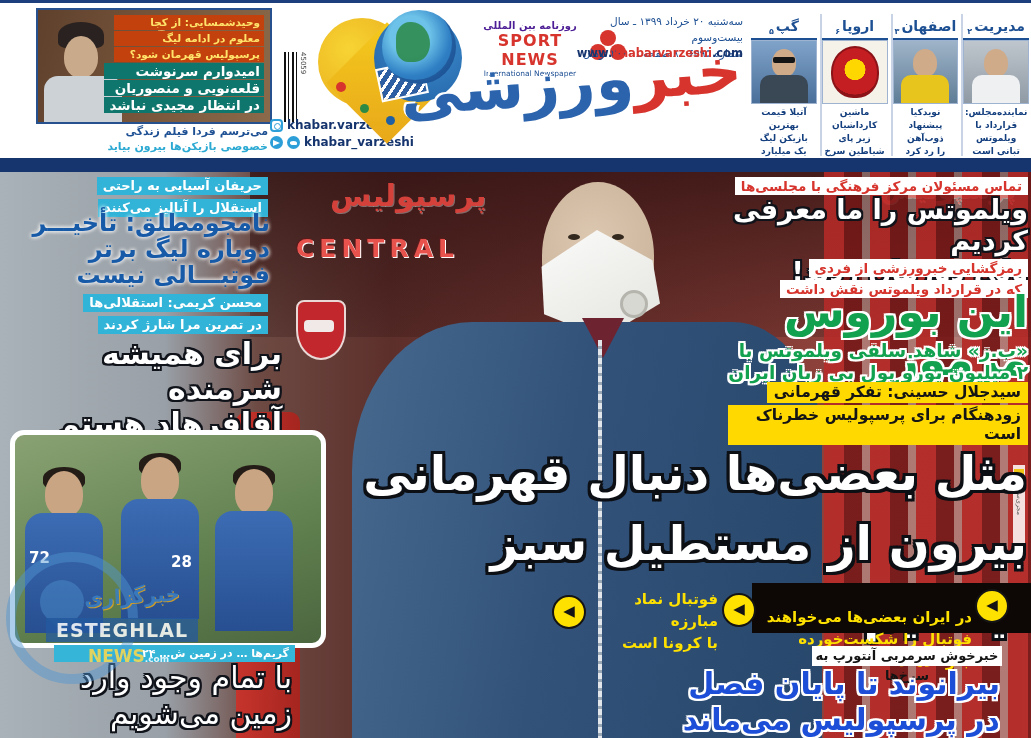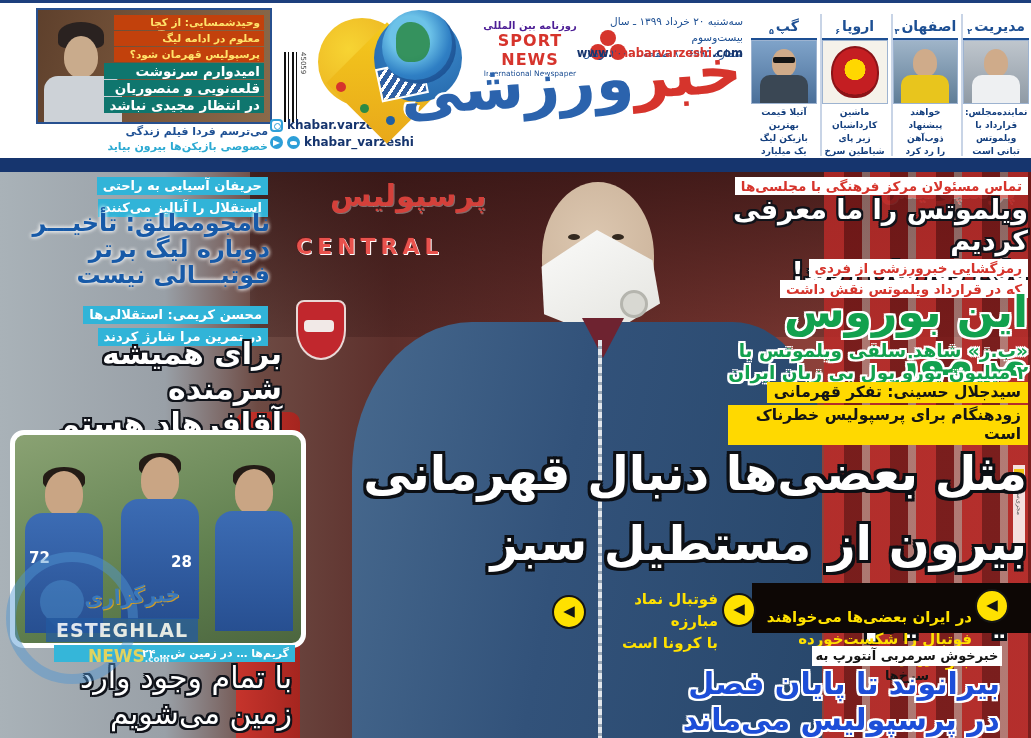--- a/index.html
+++ b/index.html
@@ -89,21 +89,21 @@
      background:radial-gradient(circle at 50% 45%,#ffd700 0 30%,#c41e22 31% 72%,#8c1418 73%);border:2px solid #8c1418;}
 
   
   #photo{left:0;top:172px;width:1031px;height:566px;
      background:linear-gradient(90deg,#a9b2b8 0%,#99a0a7 16%,#6d4a43 25%,#5d2f2b 38%,#6e3430 52%,#7e3a34 66%,#8d413a 80%,#9a4741 100%);}
   #sign-band{left:250px;top:0;width:781px;height:165px;background:linear-gradient(180deg,rgba(46,16,16,.75),rgba(46,16,16,.25));}
   .sign-fa{color:#d4403a;font-weight:bold;text-shadow:1px 1px 0 rgba(255,255,255,.35);}
   #sign-fa-left{left:330px;top:6px;font-size:30px;}
   #sign-fa-right{left:880px;top:2px;font-size:26px;}
   .sign-en{color:#e8524d;font-weight:bold;letter-spacing:5px;text-shadow:1px 1px 0 #fff,-1px -1px 0 #5a1b1b;}
-  #sign-en-left{left:296px;top:62px;font-size:22px;}
+  #sign-en-left{left:296px;top:62px;font-size:25px;}
   #sign-en-right{left:884px;top:84px;font-size:21px;}
   #crest{left:296px;top:128px;width:46px;height:56px;border-radius:8px 8px 50% 50%;background:#c1272d;border:2px solid #e9d8d6;}
   #crest::after{content:"";position:absolute;left:6px;top:18px;width:30px;height:12px;background:#f1e9e7;border-radius:4px;}
   #crowd{left:824px;top:0;width:207px;height:566px;opacity:.92;
      background:repeating-linear-gradient(90deg,rgba(186,42,40,.9) 0 20px,rgba(116,22,22,.9) 20px 38px,rgba(214,196,190,.45) 38px 46px);}
   #railing{left:236px;top:240px;width:64px;height:326px;background:linear-gradient(90deg,#c6342c,#a5251f);border-radius:10px 10px 0 0;}
   
   #man-head{left:542px;top:10px;width:112px;height:148px;border-radius:50% 50% 46% 46%;
      background:radial-gradient(circle at 45% 38%,#dcc7b0,#c6ad94);}
   .eye{position:absolute;top:52px;width:12px;height:6px;border-radius:50%;background:#33291f;}
@@ -121,21 +121,21 @@
   #credit{left:1013px;top:293px;width:12px;height:86px;background:rgba(255,255,255,.85);}
   #credit .sq{position:absolute;left:1px;top:4px;width:10px;height:10px;background:#f2c713;}
   #credit .txt{position:absolute;left:2px;top:18px;writing-mode:vertical-rl;font-size:6.5px;color:#666;}
 
   
   .cyan-tags span{display:inline-block;background:#31b4d8;color:#fff;font-weight:bold;font-size:13px;
      padding:1px 6px;margin-bottom:2px;line-height:16px;}
   #lc-k1{right:763px;top:175px;width:200px;}
   #lc-headline{right:761px;top:210px;width:256px;color:#175aa8;font-size:24px;font-weight:bold;line-height:26px;
      text-shadow:0 0 4px rgba(255,255,255,.9),0 0 4px rgba(255,255,255,.9);}
-  #lc-k2{right:763px;top:304px;width:210px;}
+  #lc-k2{right:763px;top:292px;width:210px;}
   #lc-headline2{right:749px;top:336px;width:276px;color:#fff;font-size:30px;font-weight:bold;line-height:35px;}
   .outline-dark{text-shadow:2px 2px 0 #10131a,-2px -2px 0 #10131a,2px -2px 0 #10131a,-2px 2px 0 #10131a,0 2px 0 #10131a,2px 0 0 #10131a,0 -2px 0 #10131a,-2px 0 0 #10131a;}
   .outline-dark3{text-shadow:3px 3px 0 #0c0f14,-3px -3px 0 #0c0f14,3px -3px 0 #0c0f14,-3px 3px 0 #0c0f14,0 3px 0 #0c0f14,3px 0 0 #0c0f14,0 -3px 0 #0c0f14,-3px 0 0 #0c0f14;}
   .outline-white{text-shadow:2px 2px 0 #fff,-2px -2px 0 #fff,2px -2px 0 #fff,-2px 2px 0 #fff,0 2px 0 #fff,2px 0 0 #fff,0 -2px 0 #fff,-2px 0 0 #fff;}
 
   
   .red-tags span{display:inline-block;background:#fff;color:#d6342c;font-weight:bold;font-size:13.5px;
      padding:1px 6px;margin-bottom:2px;line-height:16px;}
   #rc-k1{right:3px;top:176px;width:300px;}
   #rc-headline{right:3px;top:194px;width:300px;color:#fff;font-size:27px;font-weight:bold;line-height:31px;}
@@ -156,21 +156,21 @@
   .arrow-ic::after{content:"◀";}
   #strip-ic-r{left:975px;top:589px;}
   #strip-ic-m{left:722px;top:593px;}
   #strip-ic-l{left:552px;top:595px;}
   .strip-txt{color:#ffe100;font-weight:bold;font-size:15px;line-height:22px;}
   #strip-t1{left:758px;top:606px;width:214px;}
   #strip-t2{left:600px;top:588px;width:118px;}
 
   
   #card{left:10px;top:430px;width:286px;height:208px;border:5px solid #fff;border-radius:14px;
-     background:linear-gradient(160deg,#8aa273 0%,#60804f 60%,#4c663f 100%);overflow:hidden;}
+     background:linear-gradient(160deg,#8aa273 0%,#60804f 60%,#4c663f 100%);overflow:hidden;padding-left:20px;}
   .pl{position:absolute;}
   .pl-head{position:absolute;left:50%;transform:translateX(-50%);top:0;width:38px;height:46px;border-radius:50% 50% 44% 44%;background:#c9a584;}
   .pl-hair{position:absolute;left:50%;transform:translateX(-50%);top:-4px;width:42px;height:22px;border-radius:50% 50% 30% 30%;background:#241c16;}
   .pl-torso{position:absolute;left:50%;transform:translateX(-50%);top:42px;width:78px;height:120px;border-radius:18px 18px 0 0;
      background:linear-gradient(#3c6cb4,#274f91);}
   .pl-num{position:absolute;color:#fff;font-weight:bold;font-size:15px;}
   
   #wm{left:6px;top:540px;width:200px;height:176px;opacity:.85;pointer-events:none;}
   #wm-circle{position:absolute;left:0;top:12px;width:112px;height:112px;border:10px solid rgba(80,150,210,.55);border-radius:50%;}
   #wm-pin{position:absolute;left:34px;top:40px;width:44px;height:44px;background:rgba(80,150,210,.5);
@@ -280,21 +280,21 @@
     <div class="teaser">
       <div class="t-head">
           <span>اصفهان</span>
           <span class="t-num">۳</span>
         </div>
       <div class="t-photo tp-2">
           <div class="ph-head"></div>
           <div class="ph-shirt"></div>
         </div>
       <div class="t-cap rtl">
-          <div>خواهند پیشنهاد</div>
+          <div>نویدکیا پیشنهاد</div>
           <div>ذوب‌آهن</div>
           <div>را رد کرد</div>
         </div>
     </div>
     <div class="teaser">
       <div class="t-head">
           <span>اروپا</span>
           <span class="t-num">۶</span>
         </div>
       <div class="t-photo tp-3">

